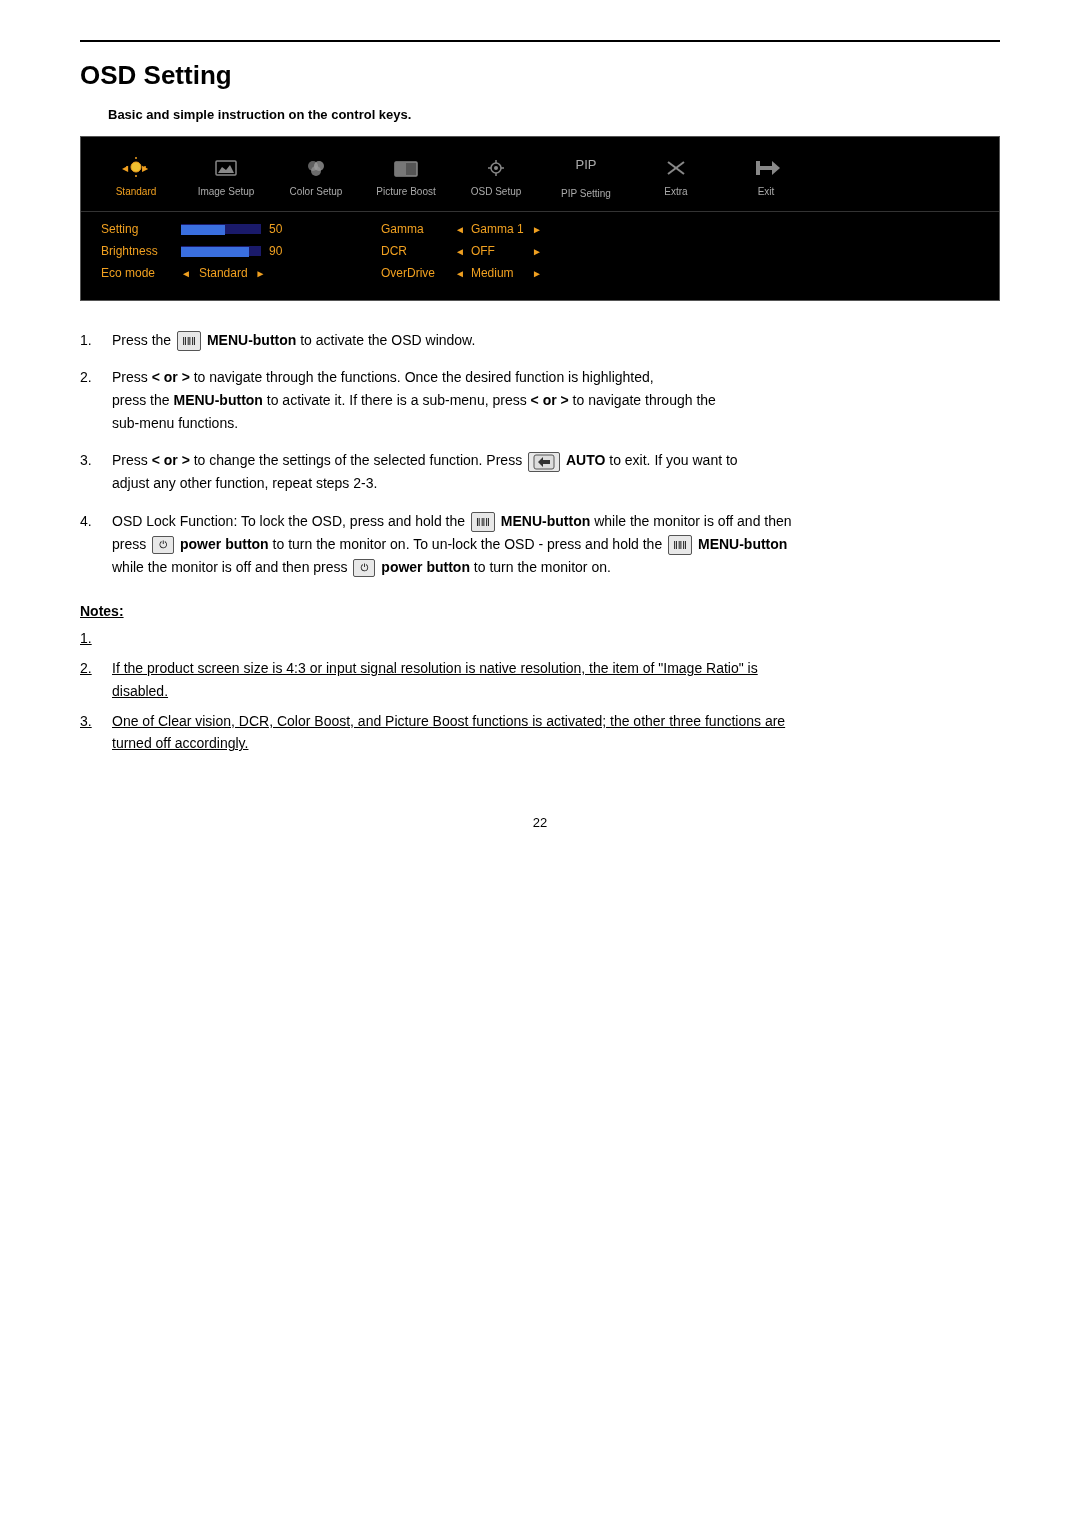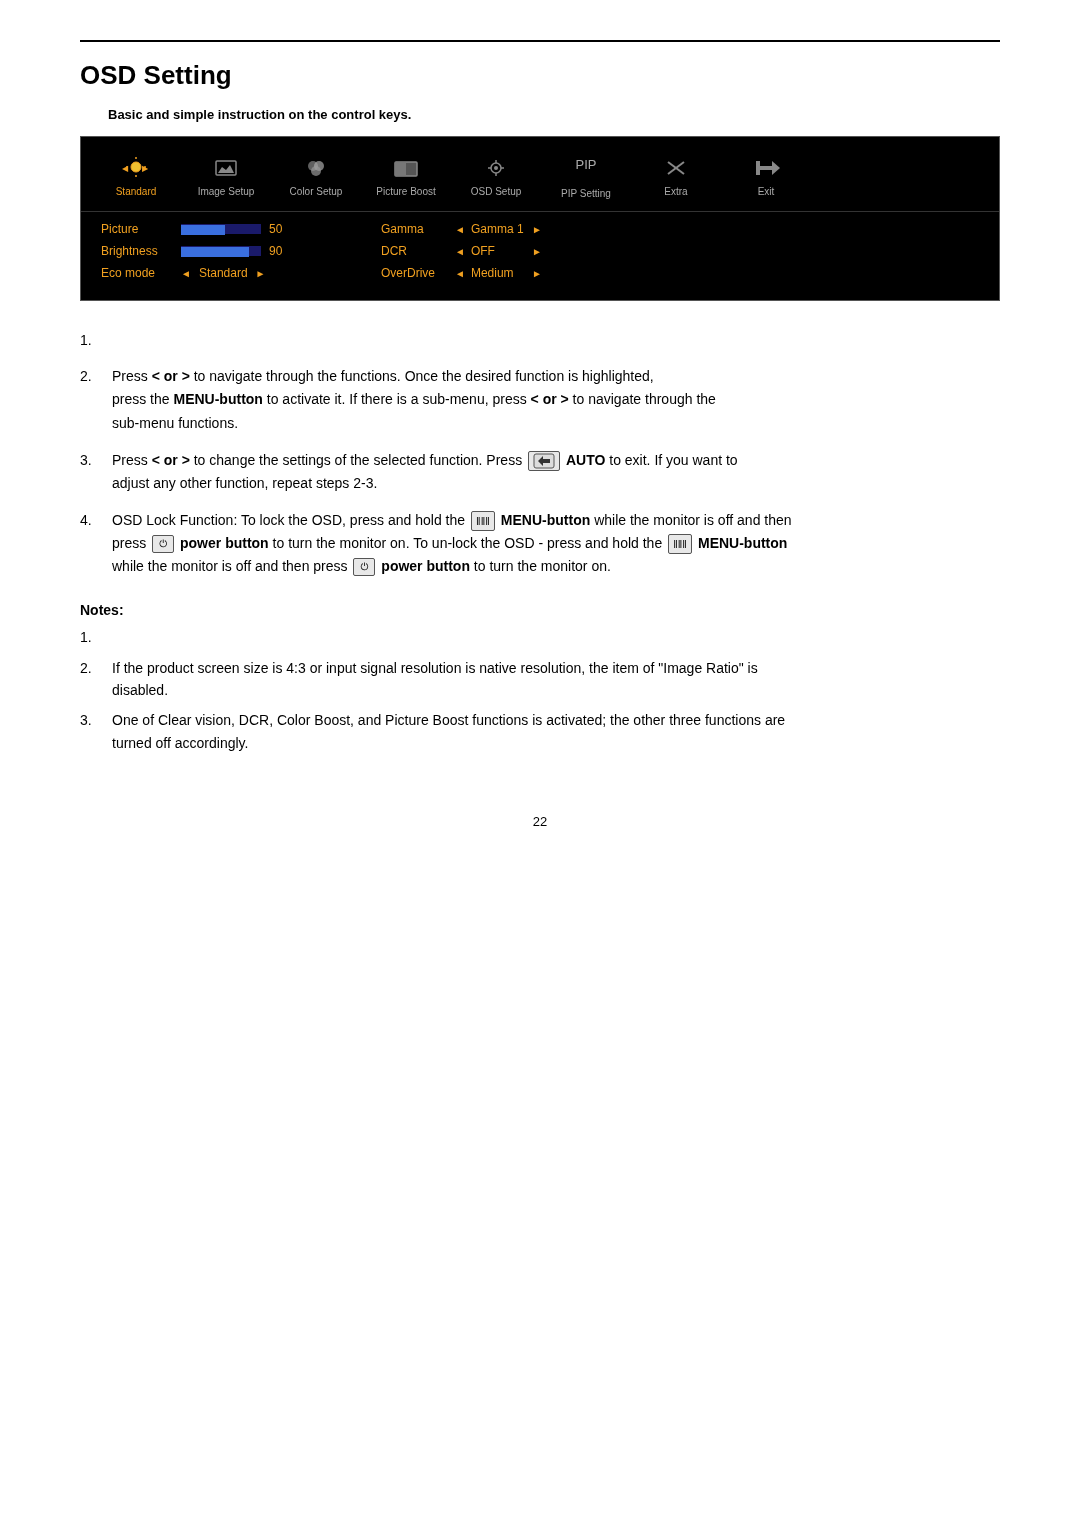--- a/index.html
+++ b/index.html
@@ -181,20 +181,21 @@
       background: #e8e8e8;
       width: 22px;
       height: 18px;
       font-size: 10px;
       vertical-align: middle;
       margin: 0 2px;
       border-radius: 2px;
     }
     .notes-section {
       margin-top: 10px;
+      text-decoration: underline;
     }
     .notes-title {
       font-weight: bold;
       font-size: 14px;
       margin-bottom: 8px;
     }
     .note-item {
       display: flex;
       gap: 10px;
       margin-bottom: 8px;
@@ -307,21 +308,21 @@
         </svg>
       </span>
       <span class="tab-label">Exit</span>
     </div>
   </div>
 
   <div class="osd-content">
     <div class="osd-left">
 
       <div class="osd-row">
-        <span class="row-label">Picture</span>
+        <span class="row-label">Setting</span>
         <span class="osd-bar-bg">
           <span class="osd-bar-fill" style="width:55%;"></span>
         </span>
         <span class="osd-val">50</span>
       </div>
 
       <div class="osd-row">
         <span class="row-label">Brightness</span>
         <span class="osd-bar-bg">
           <span class="osd-bar-fill" style="width:85%;"></span>
@@ -360,20 +361,23 @@
         <span class="osd-arrow">►</span>
       </div>
     </div>
   </div>
 </div>
 
 <div class="instructions">
 
   <div class="instr-item">
     <span class="instr-num">1.</span>
+    <span class="instr-text">
+      Press the <span class="icon-box">‖‖‖</span> <strong>MENU-button</strong> to activate the OSD window.
+    </span>
   </div>
 
   <div class="instr-item">
     <span class="instr-num">2.</span>
     <span class="instr-text">
       Press <strong>&lt; or &gt;</strong> to navigate through the functions. Once the desired function is highlighted,<br>
       press the <strong>MENU-button</strong> to activate it. If there is a sub-menu, press <strong>&lt; or &gt;</strong> to navigate through the<br>
       sub-menu functions.
     </span>
   </div>

